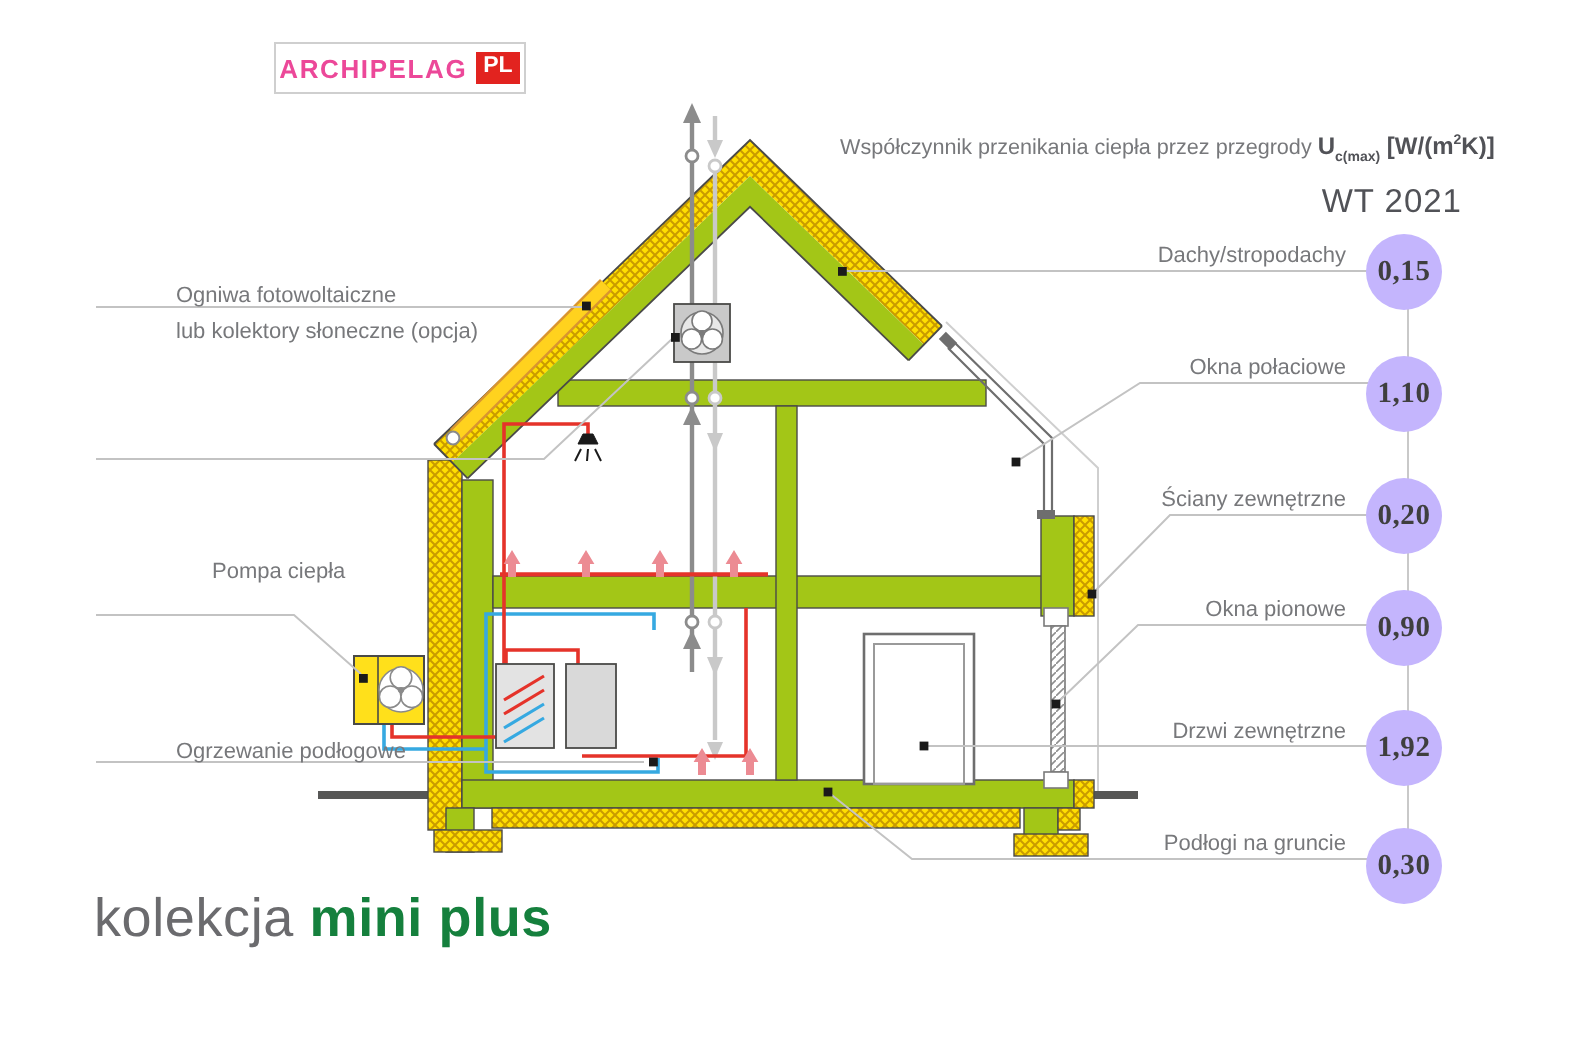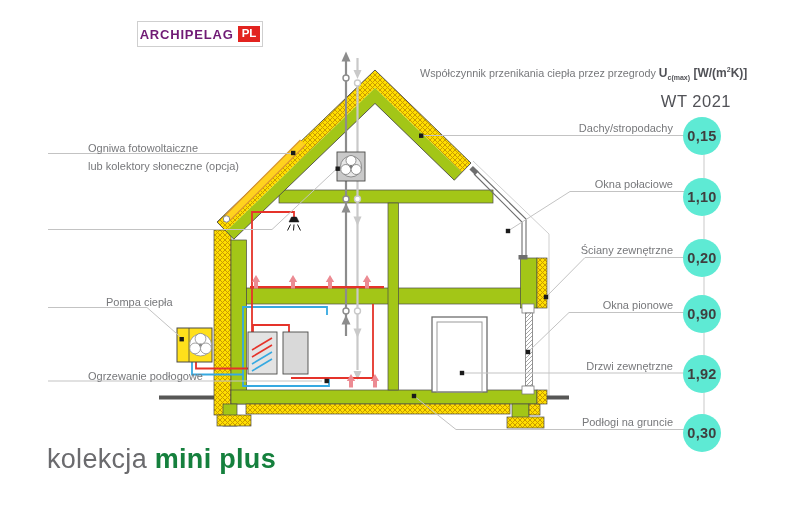--- a/index.html
+++ b/index.html
@@ -1,26 +1,26 @@
 <!DOCTYPE html>
 <html><head>
 <meta charset="utf-8">
 <style>
   html,body{margin:0;padding:0;background:#fff;}
   .stage{position:relative;width:787px;height:530px;background:#ffffff;overflow:hidden;
          font-family:"Liberation Sans",sans-serif;}
   svg{position:absolute;left:0;top:0;}
   .lbl{position:absolute;font-size:11px;color:#77787b;line-height:18px;white-space:nowrap;margin-left:40px;}
   .rlbl{position:absolute;right:114px;font-size:11px;color:#77787b;white-space:nowrap;}
-  .uc{position:absolute;left:683px;width:38px;height:38px;border-radius:50%;background:#5eead4;
+  .uc{position:absolute;left:683px;width:38px;height:38px;border-radius:50%;background:#c4b5fd;
       display:flex;align-items:center;justify-content:center;font-size:14.5px;font-weight:bold;
-      color:#3f3f3f;letter-spacing:.3px;}
+      color:#3f3f3f;letter-spacing:.3px;font-family:Liberation Serif, serif;}
   .logo{position:absolute;left:137px;top:21px;width:126px;height:26px;border:1px solid #cfcfcf;
         background:#fff;display:flex;align-items:center;justify-content:center;gap:4px;box-sizing:border-box;}
-  .logo-text{font-size:13px;font-weight:bold;color:#701a75;letter-spacing:.8px;}
+  .logo-text{font-size:13px;font-weight:bold;color:#ec4899;letter-spacing:.8px;}
   .logo-pl{background:#e2231f;color:#fff;font-size:11.5px;font-weight:bold;padding:2px 4px;line-height:1;}
   .hdr{position:absolute;left:420px;top:66px;width:311px;text-align:right;font-size:10.8px;
        color:#77787b;white-space:nowrap;}
   .formula{font-size:12px;font-weight:bold;color:#515257;}
   .formula sub{font-size:7px;}
   .formula sup{font-size:7px;}
   .wt{position:absolute;left:420px;top:92px;width:311px;text-align:right;font-size:16.5px;
       font-weight:normal;color:#515257;letter-spacing:.5px;}
   .title{position:absolute;left:47px;top:444px;font-size:27px;color:#6b6b6e;letter-spacing:.3px;}
   .title b{color:#15803d;}
@@ -217,21 +217,21 @@
     </span>
   </div>
   <div class="wt">WT 2021</div>
 
   <div class="lbl" style="left:48px;top:139px;">
     <div>Ogniwa fotowoltaiczne</div>
     <div>lub kolektory słoneczne (opcja)</div>
   </div>
   <div class="lbl" style="left:48px;top:215px;">
   </div>
-  <div class="lbl" style="left:48px;top:293px;padding-left:18px;">Pompa ciepła</div>
+  <div class="lbl" style="left:48px;top:277px;padding-left:18px;">Pompa ciepła</div>
   <div class="lbl" style="left:48px;top:367px;">Ogrzewanie podłogowe</div>
 
   <div class="rlbl" style="top:122px;">Dachy/stropodachy</div>
   <div class="rlbl" style="top:178px;">Okna połaciowe</div>
   <div class="rlbl" style="top:244px;">Ściany zewnętrzne</div>
   <div class="rlbl" style="top:299px;">Okna pionowe</div>
   <div class="rlbl" style="top:360px;">Drzwi zewnętrzne</div>
   <div class="rlbl" style="top:416px;">Podłogi na gruncie</div>
 
   <div class="uc" style="top:117px;">0,15</div>

